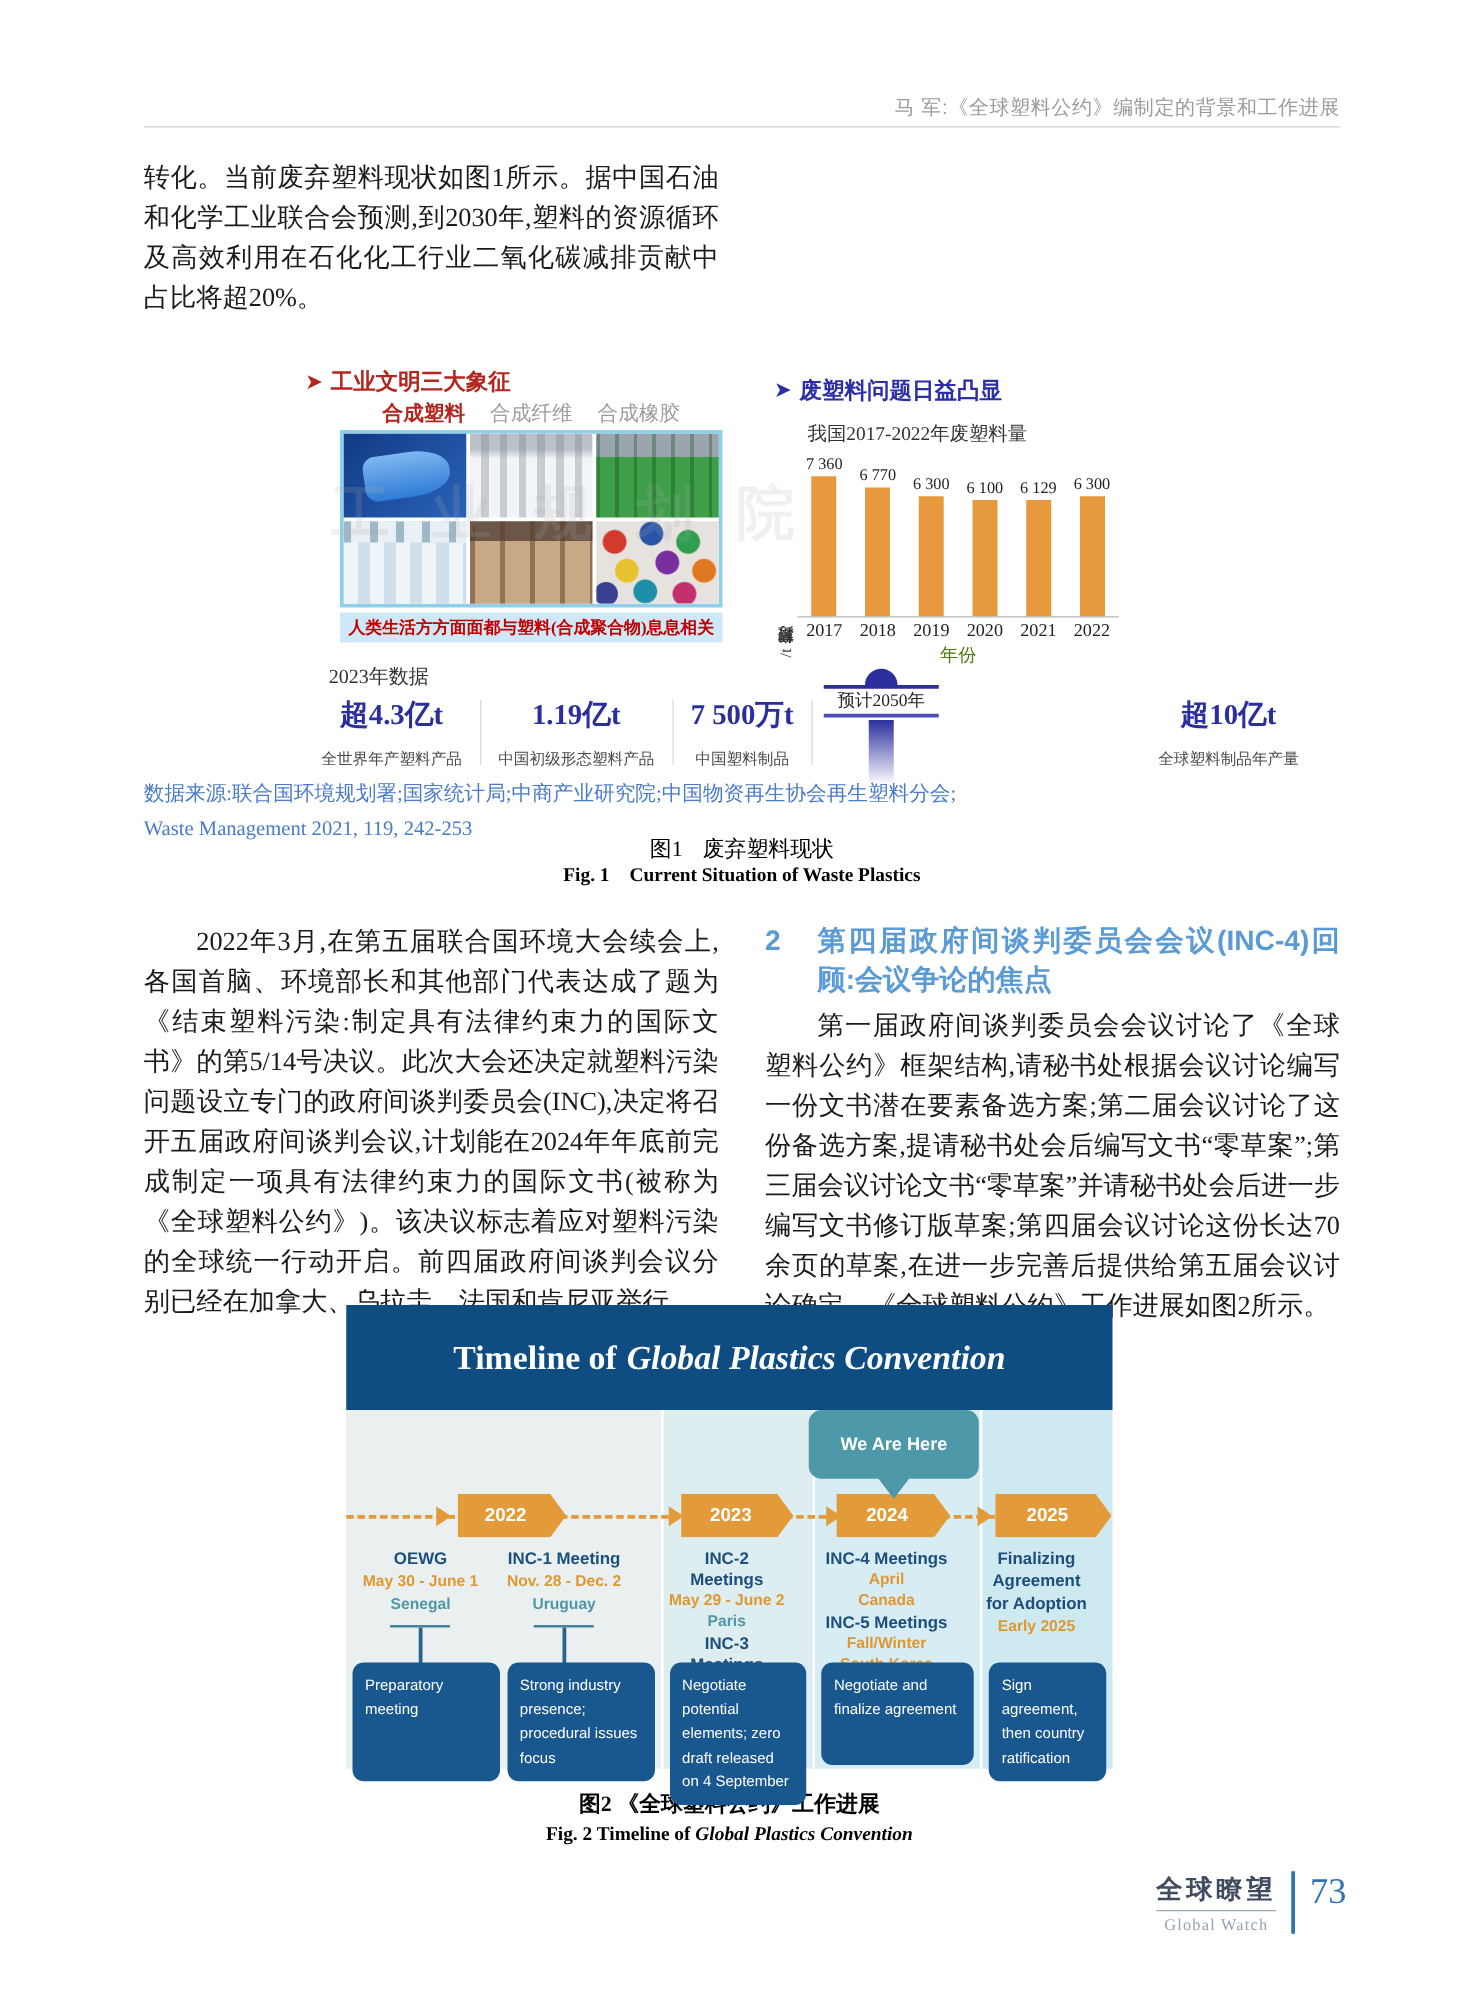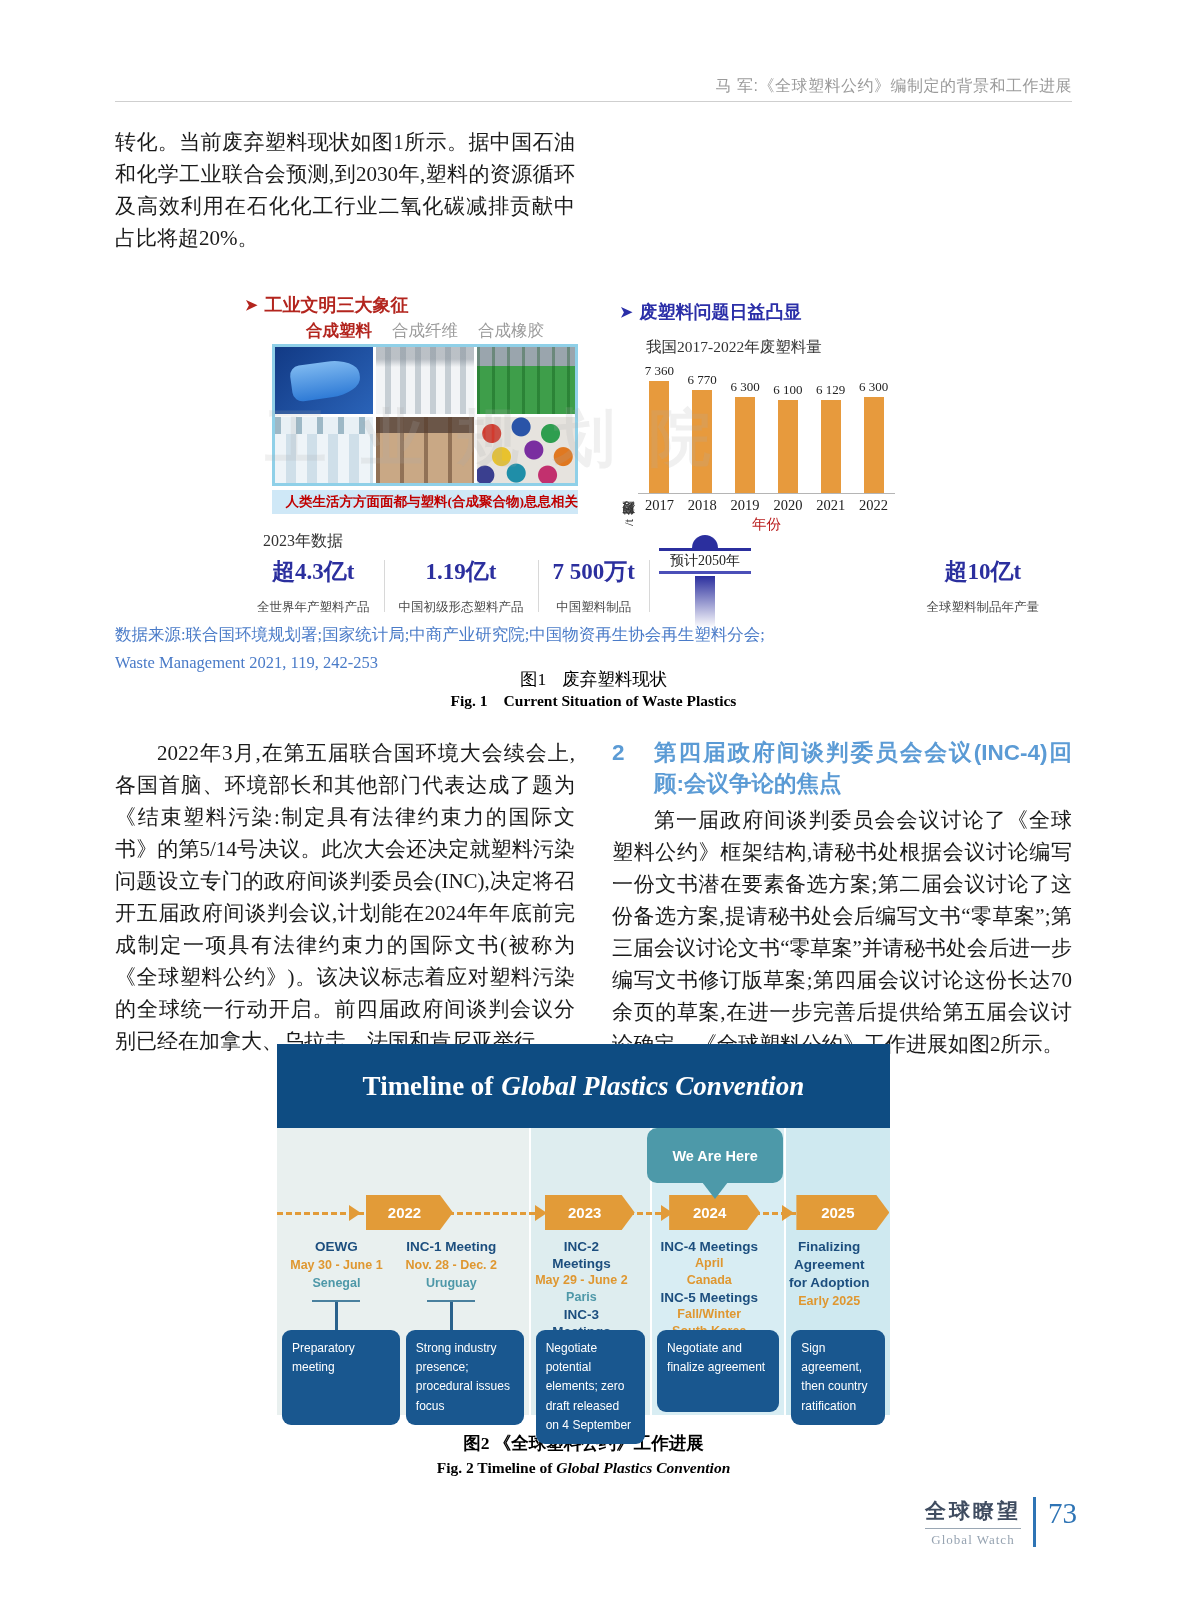--- a/index.html
+++ b/index.html
@@ -13,21 +13,21 @@
 
   
   .cols { position:absolute; left:115px; width:957px; display:flex; gap:37px; }
   .cols .col { width:460px; font-size:21px; line-height:32px; text-align:justify; }
   .intro-cols { top:126px; }
   .sec2-cols { top:737px; }
   .indent { text-indent:2em; }
 
   
   .figure1 { position:absolute; top:293px; left:115px; width:957px; height:434px; }
-  .f1-wm { position:absolute; left:150px; top:103px; width:760px; font-size:62px; font-weight:bold; color:rgba(170,170,170,0.18); letter-spacing:34px; font-family:"Liberation Sans",sans-serif; white-space:nowrap; z-index:5; pointer-events:none; }
+  .f1-wm { position:absolute; left:150px; top:86px; width:760px; font-size:47px; font-weight:bold; color:rgba(170,170,170,0.18); letter-spacing:34px; font-family:"Liberation Sans",sans-serif; white-space:nowrap; z-index:5; pointer-events:none; }
   .f1-hdr { position:absolute; font-size:18px; font-weight:bold; display:flex; align-items:center; gap:7px; font-family:"Liberation Serif",serif; }
   .f1-hdr .arr { font-size:15px; }
   .f1-hdr-left { left:130px; top:0; color:#B3251E; }
   .f1-hdr-left .arr { color:#B3251E; }
   .f1-hdr-right { left:505px; top:7px; color:#2B2FA8; }
   .f1-hdr-right .arr { color:#2B2FA8; }
 
   .f1-tabs { position:absolute; left:157px; top:27px; width:306px; display:flex; justify-content:center; gap:20px; font-size:16.5px; }
   .f1-tab { color:#9c9c9c; }
   .f1-tab.active { color:#B3251E; font-weight:bold; }
@@ -50,35 +50,35 @@
     radial-gradient(circle at 15% 25%,#d23a2e 0 9px,transparent 10px),
     radial-gradient(circle at 45% 15%,#2a54a8 0 9px,transparent 10px),
     radial-gradient(circle at 75% 25%,#2e9e4f 0 9px,transparent 10px),
     radial-gradient(circle at 25% 60%,#e8c22e 0 9px,transparent 10px),
     radial-gradient(circle at 58% 50%,#7a2ea0 0 9px,transparent 10px),
     radial-gradient(circle at 88% 60%,#e07820 0 9px,transparent 10px),
     radial-gradient(circle at 40% 85%,#1f8ea8 0 9px,transparent 10px),
     radial-gradient(circle at 72% 88%,#c2306e 0 9px,transparent 10px),
     radial-gradient(circle at 8% 88%,#3a3f8f 0 9px,transparent 10px); }
 
-  .f1-photo-caption { position:absolute; left:157px; top:197px; width:306px; height:24px; background:#CFE8F7; color:#C00000; font-weight:bold; font-size:13.5px; line-height:24px; text-align:right; }
+  .f1-photo-caption { position:absolute; left:157px; top:197px; width:306px; height:24px; background:#CFE8F7; color:#C00000; font-weight:bold; font-size:13.5px; line-height:24px; text-align:center; }
 
   
   .f1-chart { position:absolute; left:505px; top:44px; width:275px; }
   .chart-title { font-size:15.5px; color:#333; margin-left:26px; }
   .chart-flex { display:flex; align-items:stretch; margin-top:2px; }
   .chart-ylabel { writing-mode:vertical-rl; transform:rotate(180deg); font-size:13px; color:#333; height:132px; align-self:flex-end; margin-bottom:8px; }
   .chart-main { flex:1; }
   .chart-bars { display:flex; height:134px; border-bottom:1px solid #b5b5b5; align-items:flex-end; }
   .bcol { flex:1; display:flex; flex-direction:column; align-items:center; justify-content:flex-end; }
   .bval { font-size:13px; color:#222; margin-bottom:2px; white-space:nowrap; }
   .bar { width:20px; }
   .chart-cats { display:flex; margin-top:3px; }
   .chart-cats span { flex:1; text-align:center; font-size:14.5px; color:#222; }
-  .chart-xlabel { text-align:center; font-size:14.5px; color:#b91c1c; margin-top:1px; }
+  .chart-xlabel { text-align:center; font-size:14.5px; color:#4d7c0f; margin-top:1px; }
 
   
   .f1-stats-label { position:absolute; left:148px; top:238px; font-size:16px; color:#333; }
   .f1-stats { position:absolute; left:128px; top:263px; width:810px; display:flex; align-items:flex-start; }
   .stat { text-align:center; padding:0 14px; }
   .stat .v { font-size:23px; font-weight:bold; color:#2B2F9E; white-space:nowrap; }
   .stat .l { font-size:12.5px; color:#4a4a4a; margin-top:12px; white-space:nowrap; }
   .stat-div { width:0; border-left:1px solid #d8d8d8; height:52px; margin-top:4px; }
   .sp { flex:1; }
   .proj { width:110px; text-align:center; margin-top:-21px; }

